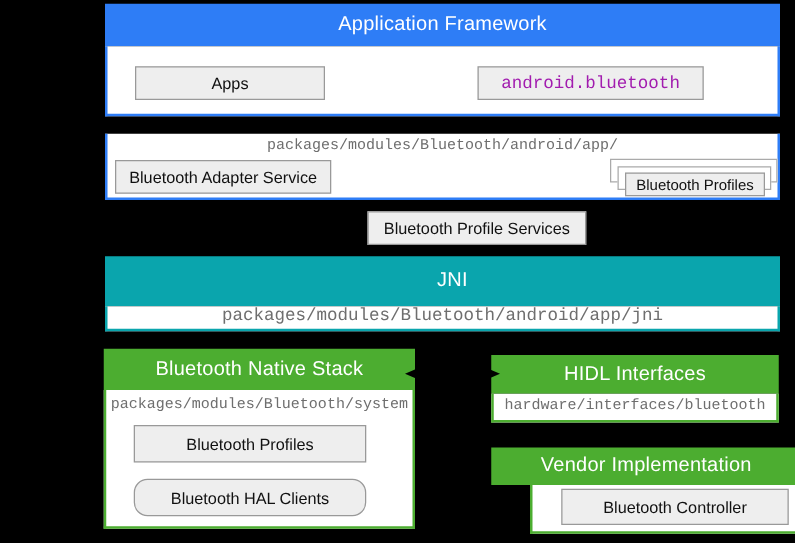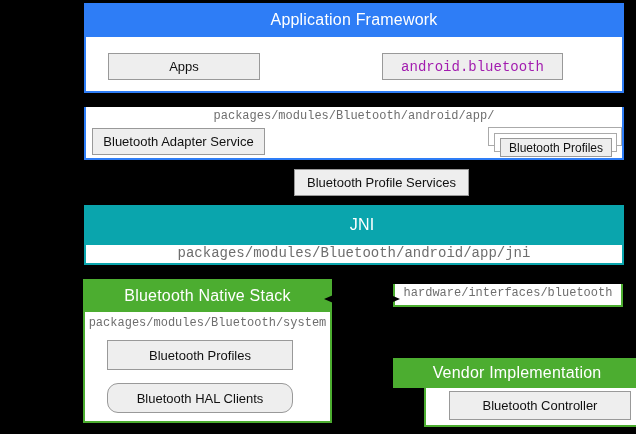--- a/index.html
+++ b/index.html
@@ -117,20 +117,21 @@
 <section class="panel" id="sec-native">
   <div class="hdr green">Bluetooth Native Stack</div>
   <div class="bdy green">
     <div class="path" id="path-native">packages/modules/Bluetooth/system</div>
     <div class="box" id="box-nprofiles">Bluetooth Profiles</div>
     <div class="box" id="box-halclients">Bluetooth HAL Clients</div>
   </div>
 </section>
 
 <section class="panel" id="sec-hidl">
+  <div class="hdr green">HIDL Interfaces</div>
   <div class="bdy green">
     <div class="path" id="path-hidl">hardware/interfaces/bluetooth</div>
   </div>
 </section>
 
 <section class="panel" id="sec-vendor">
   <div class="hdr green">Vendor Implementation</div>
   <div class="bdy green">
     <div class="box" id="box-controller">Bluetooth Controller</div>
   </div>

